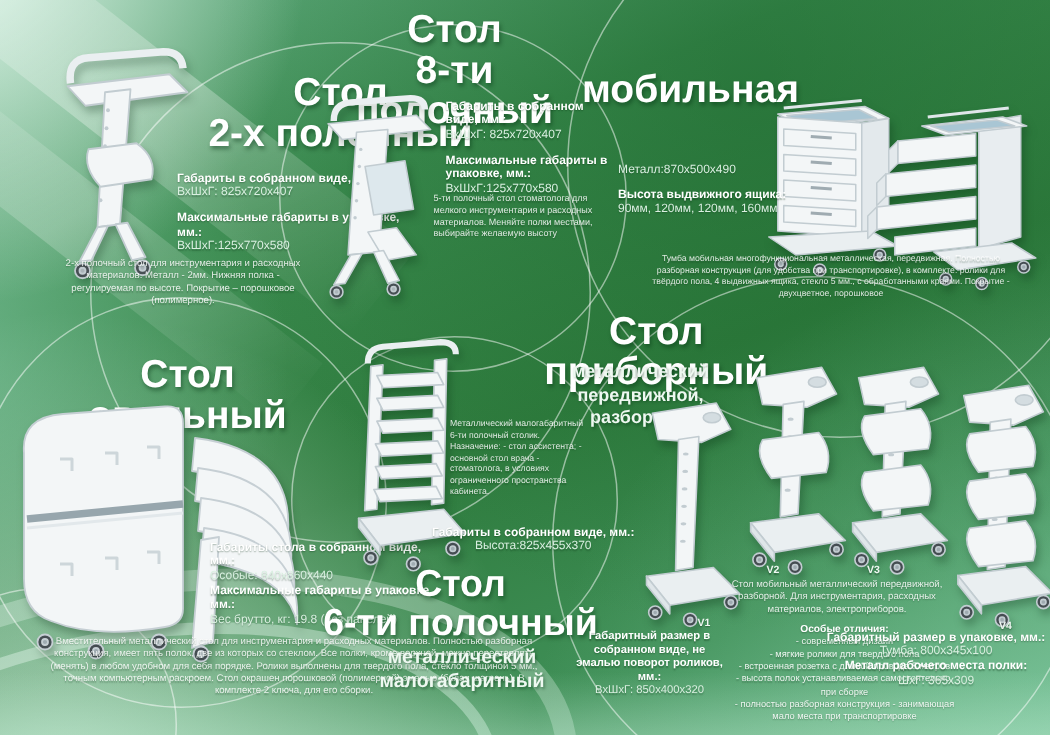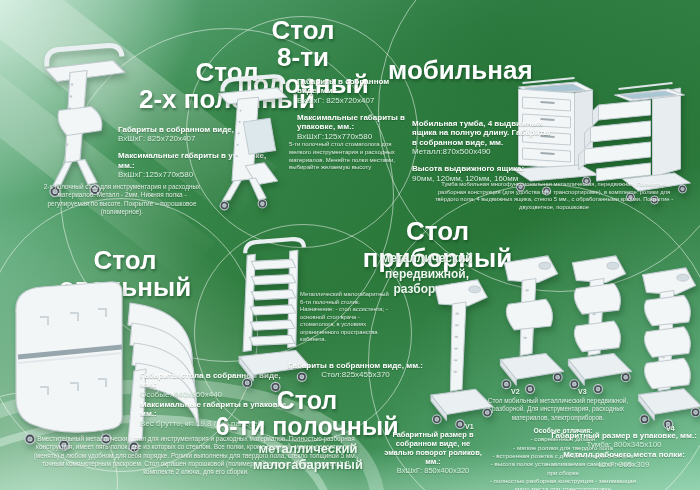--- a/index.html
+++ b/index.html
@@ -6,21 +6,21 @@
   body{width:700px;height:490px;overflow:hidden;font-family:"Liberation Sans", sans-serif;}
   #poster{position:relative;width:700px;height:490px;overflow:hidden;
     background:
       radial-gradient(circle at -4% -6%, rgba(235,252,243,0.95), rgba(235,252,243,0) 26%),
       radial-gradient(circle at -6% 50%, rgba(150,215,185,0.55), rgba(150,215,185,0) 30%),
       radial-gradient(circle at 6% 108%, rgba(215,243,228,0.75), rgba(215,243,228,0) 38%),
       radial-gradient(circle at 104% 112%, rgba(150,218,182,0.55), rgba(150,218,182,0) 42%),
       radial-gradient(circle at 72% 12%, rgba(18,92,34,0.38), rgba(18,92,34,0) 55%),
       linear-gradient(158deg, #63ad82 0%, #3a8a4e 28%, #2f7c3e 55%, #3f8f57 80%, #66b285 100%);
   }
-  .abs{position:absolute;margin-top:11px;}
+  .abs{position:absolute;}
   .ring{position:absolute;border:1px solid rgba(255,255,255,0.5);border-radius:50%;}
   .streak{position:absolute;background:linear-gradient(115deg, rgba(255,255,255,0) 0%, rgba(255,255,255,0.30) 50%, rgba(255,255,255,0) 100%);}
   .wave{position:absolute;border-radius:50%;}
   .title{color:#fff;font-weight:bold;text-shadow:1px 2px 3px rgba(0,45,15,0.45);line-height:1.04;text-align:center;}
   .subtitle{color:#eef8f1;font-weight:bold;text-shadow:1px 1px 2px rgba(0,45,15,0.4);text-align:center;}
   .spec-label{color:#ffffff;font-weight:bold;font-size:8px;line-height:1.18;text-shadow:0 1px 1px rgba(0,40,12,0.35);}
   .spec-value{color:#d9efe0;font-size:8px;line-height:1.25;text-shadow:0 1px 1px rgba(0,40,12,0.3);}
   .spec-gap{height:7px;}
   .desc{color:rgba(255,255,255,0.85);font-size:6.4px;line-height:1.3;text-align:center;text-shadow:0 1px 1px rgba(0,40,12,0.3);}
   .desc-left{text-align:left;}
@@ -165,21 +165,20 @@
         <circle cx="128" cy="140" r="4" fill="#454d52"></circle>
           <circle cx="128" cy="140" r="1.6" fill="#9fabb1"></circle>
         <circle cx="152" cy="143" r="4" fill="#454d52"></circle>
           <circle cx="152" cy="143" r="1.6" fill="#9fabb1"></circle>
         <circle cx="180" cy="132" r="4" fill="#454d52"></circle>
           <circle cx="180" cy="132" r="1.6" fill="#9fabb1"></circle>
       </g>
     </svg>
   </div>
   <div class="abs" style="left:412px;top:108px;width:142px;">
-    <div class="spec-label">Мобильная тумба, 4 выдвижных ящика на полную длину. Габариты в собранном виде, мм.</div>
     <div class="spec-value">Металл:870х500х490</div>
     <div class="spec-gap"></div>
     <div class="spec-label">Высота выдвижного ящика:</div>
     <div class="spec-value">90мм, 120мм, 120мм, 160мм</div>
   </div>
   <div class="abs desc" style="left:428px;top:170px;width:252px;font-size:5.8px;">Тумба мобильная многофункциональная металлическая, передвижная. Полностью разборная конструкция (для удобства при транспортировке), в комплекте: ролики для твёрдого пола, 4 выдвижных ящика, стекло 5 мм., с обработанными краями. Покрытие - двухцветное, порошковое</div>
 
   <div class="abs title" style="left:28px;top:236px;width:194px;font-size:26px;">Стол овальный</div>
   <div class="abs" style="left:6px;top:260px;width:205px;height:185px;">
     <svg class="product" viewBox="0 0 205 185" width="205" height="185">
@@ -238,21 +237,21 @@
         <circle cx="46" cy="154" r="4.5" fill="#454d52"></circle>
           <circle cx="46" cy="154" r="1.8" fill="#9fabb1"></circle>
         <circle cx="72" cy="144" r="4.5" fill="#454d52"></circle>
           <circle cx="72" cy="144" r="1.8" fill="#9fabb1"></circle>
       </g>
     </svg>
   </div>
   <div class="abs desc desc-left" style="left:300px;top:280px;width:90px;font-size:5.8px;">Металлический малогабаритный 6-ти полочный столик. Назначение: - стол ассистента; - основной стол врача - стоматолога, в условиях ограниченного пространства кабинета.</div>
   <div class="abs spec-center" style="left:288px;top:350px;width:135px;">
     <div class="spec-label">Габариты в собранном виде, мм.:</div>
-    <div class="spec-value">Стол:825х455х370</div>
+    <div class="spec-value">Высота:825х455х370</div>
   </div>
   <div class="abs title" style="left:213px;top:376px;width:188px;font-size:25px;">
     <div>Стол</div>
     <div>6-ти полочный</div>
   </div>
   <div class="abs title" style="left:340px;top:207px;width:195px;font-size:26px;">Стол приборный</div>
 
   <div class="abs subtitle" style="left:238px;top:430px;width:140px;font-size:13px;line-height:1.25;">металлический малогабаритный</div>
   <div class="abs subtitle" style="left:368px;top:240px;width:118px;font-size:12px;line-height:1.3;">металлический передвижной, разборной.</div>
 

